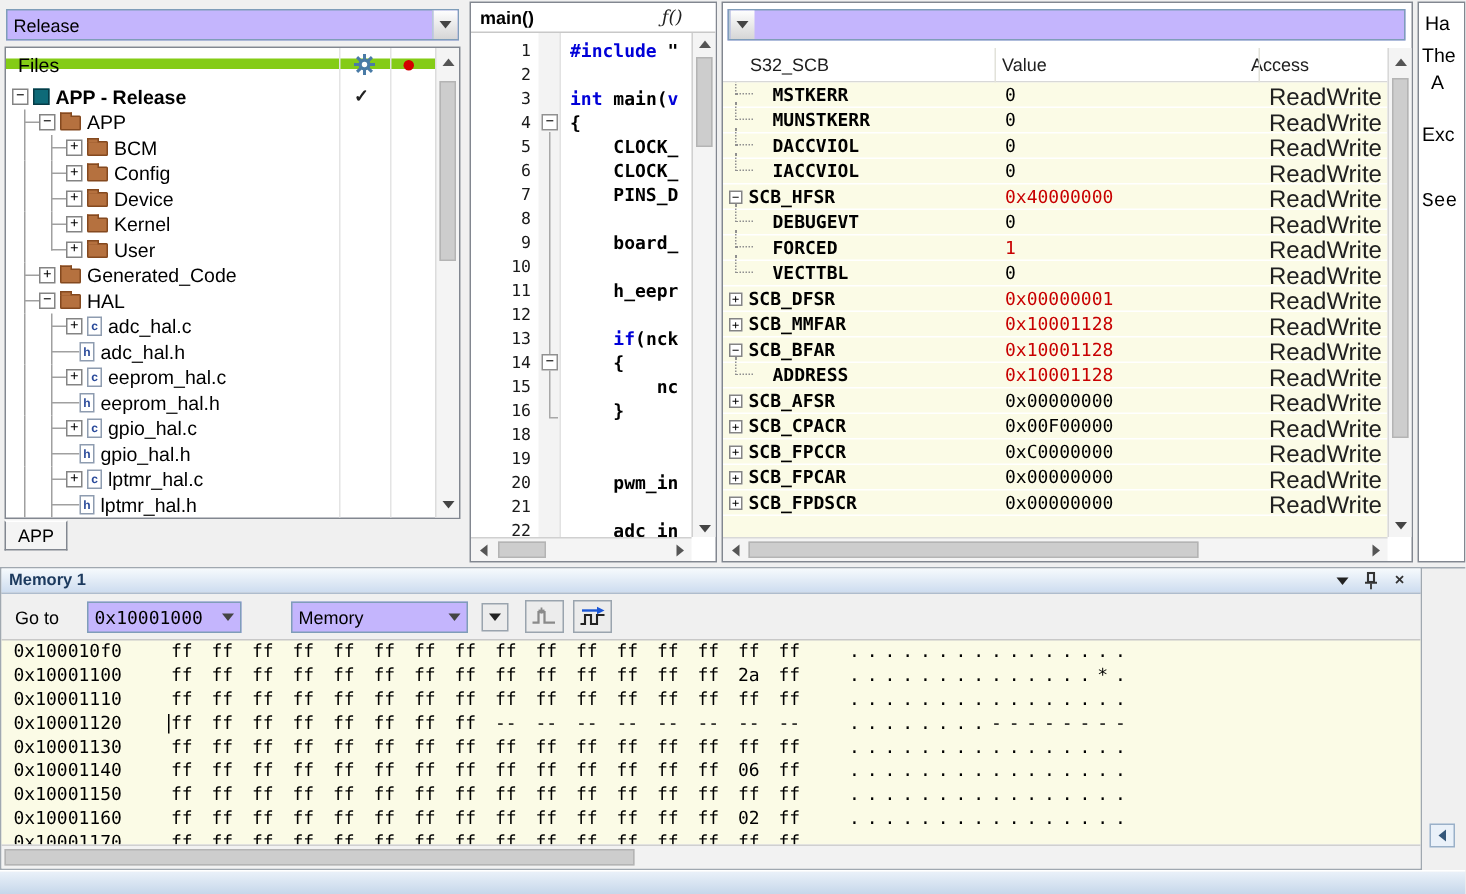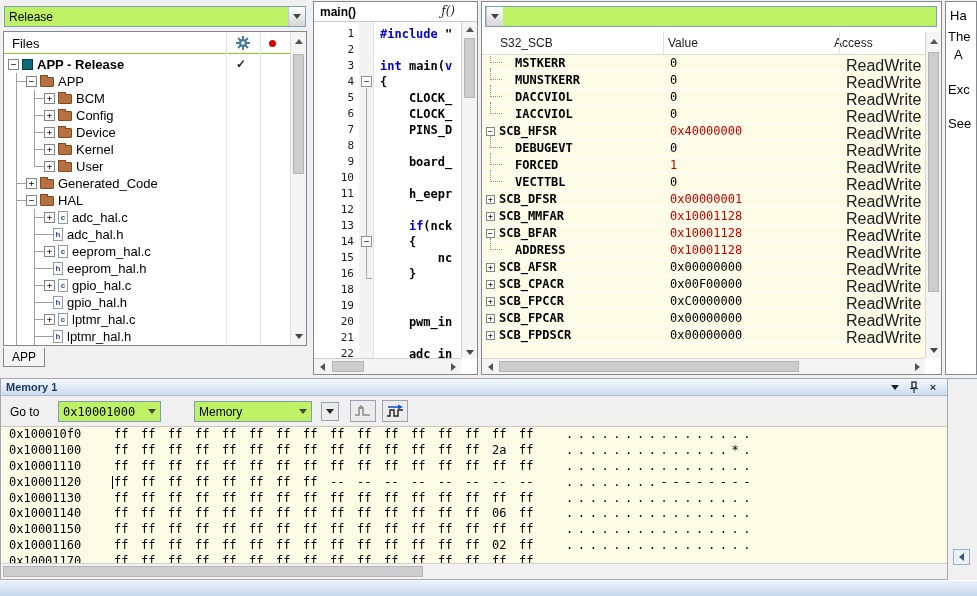--- a/index.html
+++ b/index.html
@@ -2,36 +2,36 @@
 <html><head>
 <meta charset="utf-8">
 <style>
   * { margin:0; padding:0; box-sizing:border-box; }
   html,body { width:977px; height:596px; overflow:hidden; }
   body { font-family:"Liberation Sans", sans-serif; background:#f0f0f0; position:relative; }
   #root { position:absolute; inset:0; background:#f0f0f0; }
   .mono { font-family:"DejaVu Sans Mono", monospace; }
 
   
-  .combo { background:#bef264; border:1px solid #7f9db9; position:absolute; display:flex; align-items:center; font-size:12px; }
+  .combo { background:#c4b5fd; border:1px solid #7f9db9; position:absolute; display:flex; align-items:center; font-size:12px; }
   .combo .cb-text { flex:1; padding:2px 4px; white-space:nowrap; overflow:hidden; }
   .combo .cb-arrow { width:17px; align-self:stretch; background:linear-gradient(#fefefe,#d6d6d6); border-left:1px solid #b8c8d8; display:flex; align-items:center; justify-content:center; }
   .tri-d { width:0; height:0; border:4px solid transparent; border-top:5px solid #444; margin-top:4px; }
   .tri-u { width:0; height:0; border:4px solid transparent; border-bottom:5px solid #555; margin-bottom:4px; }
   .tri-l { width:0; height:0; border:4px solid transparent; border-right:5px solid #555; margin-right:4px; }
   .tri-r { width:0; height:0; border:4px solid transparent; border-left:5px solid #555; margin-left:4px; }
 
   
   .sb-btn { position:absolute; background:#f2f2f2; border:1px solid #c8c8c8; display:flex; align-items:center; justify-content:center; }
   .sb-thumb { position:absolute; background:#cdcdcd; border:1px solid #b4b4b4; }
 
   
   #config-combo { left:4px; top:6px; width:302px; height:21px; }
   #files-panel { position:absolute; left:3px; top:31px; width:304px; height:315px; background:#fff; border:1px solid #828790; }
-  #files-header { position:absolute; left:0; top:0; right:16px; height:22px; border-bottom:1px solid #84cc16; }
+  #files-header { position:absolute; left:0; top:0; right:16px; height:14px; border-bottom:7px solid #84cc16; }
   #files-label { position:absolute; left:8px; top:4px; font-size:13px; color:#000; }
   .fcol-line { position:absolute; top:0; bottom:0; width:1px; background:#e4e4e4; }
   #files-gear { position:absolute; left:232px; top:4px; }
   #files-dot { position:absolute; left:265px; top:8px; width:7px; height:7px; border-radius:50%; background:#d40000; }
   #file-tree { position:absolute; left:0; top:24px; right:17px; bottom:0; overflow:hidden; }
   .tree-row { position:relative; height:17px; display:flex; align-items:center; padding-left:4px; font-size:13px; white-space:nowrap; }
   .tree-row.bold { font-weight:bold; }
   .vg { display:inline-block; width:18px; height:17px; flex:0 0 auto;
         background:linear-gradient(#a0a0a0,#a0a0a0) 8px 0/1px 100% no-repeat; }
   .vg.tick { background:linear-gradient(#a0a0a0,#a0a0a0) 8px 0/1px 100% no-repeat,
@@ -476,21 +476,21 @@
           </div>
       </div>
     </div>
   </div>
 
   <div id="help-pane">
       <div class="help-line" style="left: 4px; top: 6px;">Ha</div>
       <div class="help-line" style="left: 2px; top: 27px;">The</div>
       <div class="help-line" style="left: 8px; top: 45px;">A</div>
       <div class="help-line" style="left: 2px; top: 80px;">Exc</div>
-      <div class="help-line" style="left: 2px; top: 114px;">See</div>
+      <div class="help-line" style="left: 2px; top: 124px; font-family: Liberation Mono, monospace;">See</div>
     </div>
 
   <div id="memory">
     <div id="mem-title">
       <span id="mem-title-text">Memory 1</span>
       <span class="tb-btn" style="right:44px">
           <span class="tri-d" style="border-top-color:#222"></span>
         </span>
       <span class="tb-btn" style="right:25px">
         <svg width="10" height="12" viewBox="0 0 10 12">

